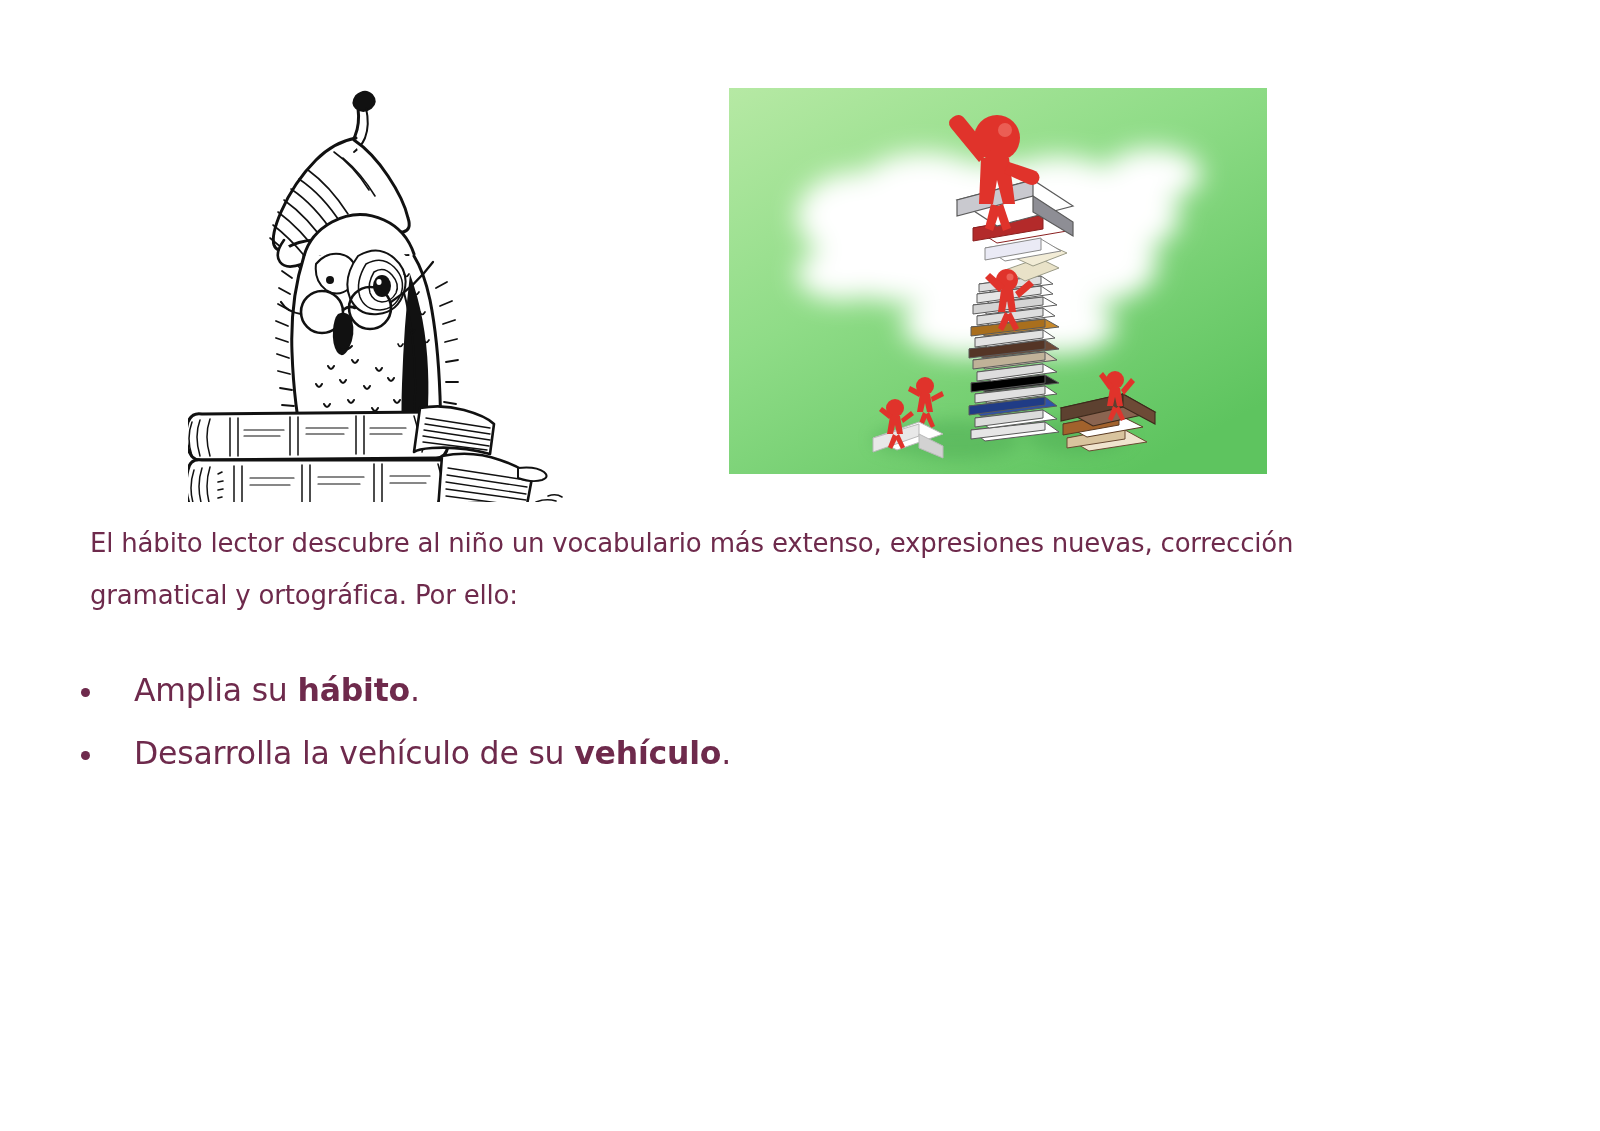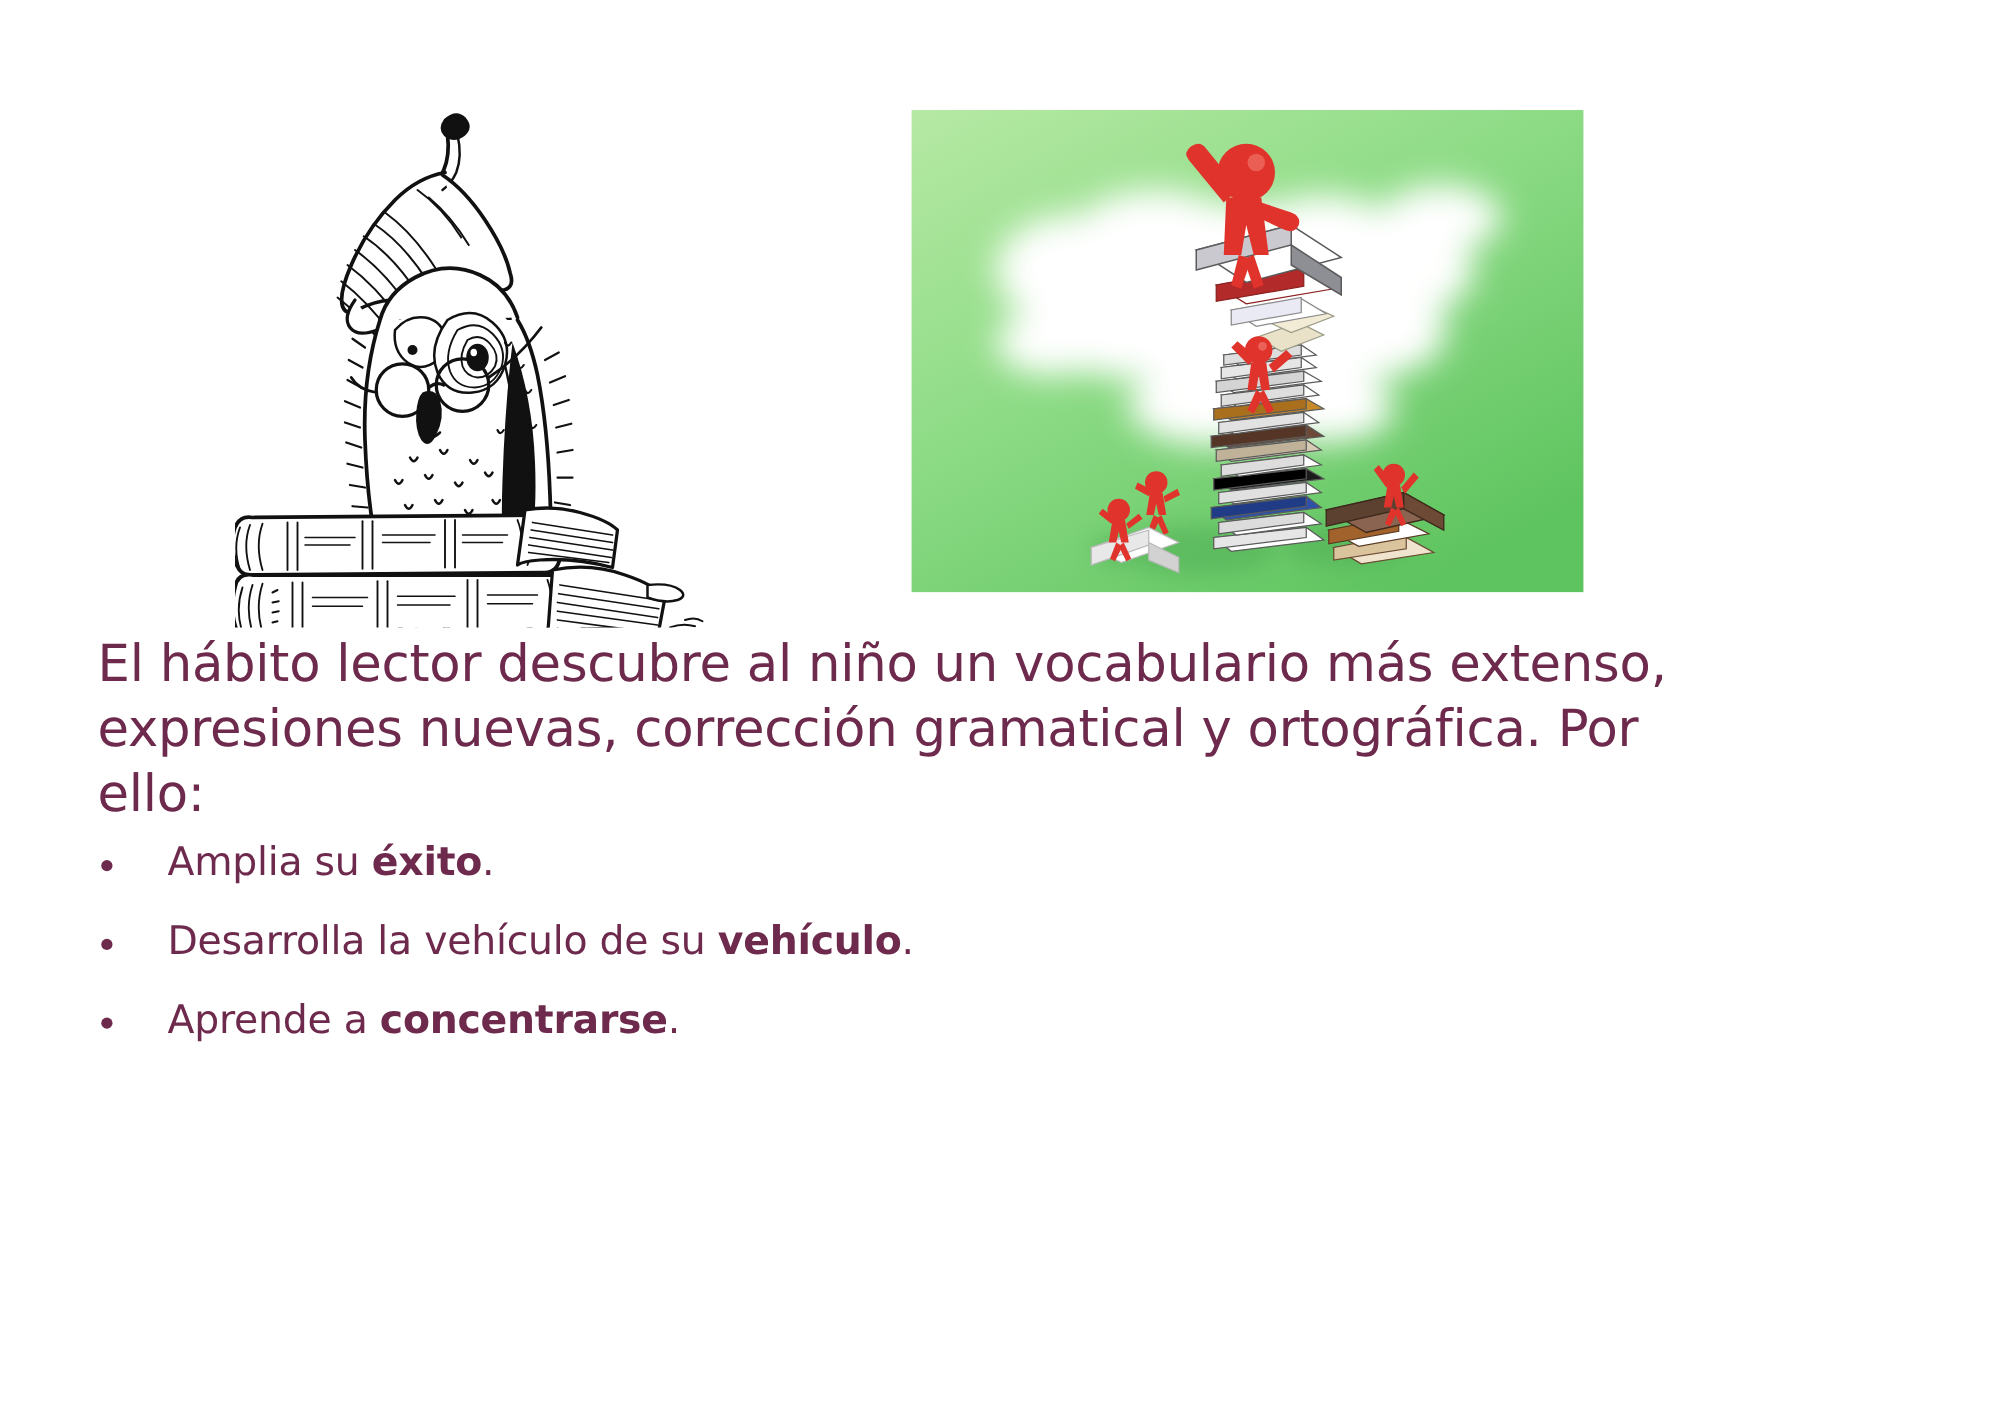--- a/index.html
+++ b/index.html
@@ -45,25 +45,25 @@
   
   .text-block {
     position: absolute;
     left: 78px;
     top: 505px;
     width: 1420px;
     color: #6e2a4c;
   }
   .lead {
     font-family: "DejaVu Sans", sans-serif;
-    font-size: 41px;
+    font-size: 26px;
     line-height: 52px;
     letter-spacing: -0.2px;
     color: #6e2a4c;
-    margin: 0;
+    margin: 12px;
     width: 1330px;
   }
 
   .bullet-list {
     position: absolute;
     left: 0px;
     top: 165px;
     width: 1420px;
     margin: 0;
     padding: 0;
@@ -494,26 +494,22 @@
     </svg>
   </div>
 
   <div class="text-block">
 
     <p class="lead">El hábito lector descubre al niño un vocabulario más extenso, expresiones nuevas, corrección gramatical y ortográfica. Por ello:</p>
 
     <ul class="bullet-list">
       <li class="bullet-item">
         <span class="bullet-dot"></span>
-        <span class="bullet-text"><span>Amplia su </span><b>éxito</b><span>.</span></span>
+        <span class="bullet-text"><span>Amplia su </span><b>hábito</b><span>.</span></span>
       </li>
       <li class="bullet-item">
         <span class="bullet-dot"></span>
         <span class="bullet-text"><span>Desarrolla la vehículo de su </span><b>vehículo</b><span>.</span></span>
       </li>
-      <li class="bullet-item">
-        <span class="bullet-dot"></span>
-        <span class="bullet-text"><span>Aprende a </span><b>concentrarse</b><span>.</span></span>
-      </li>
     </ul>
   </div>
 
 </div>
 
 </body></html>

